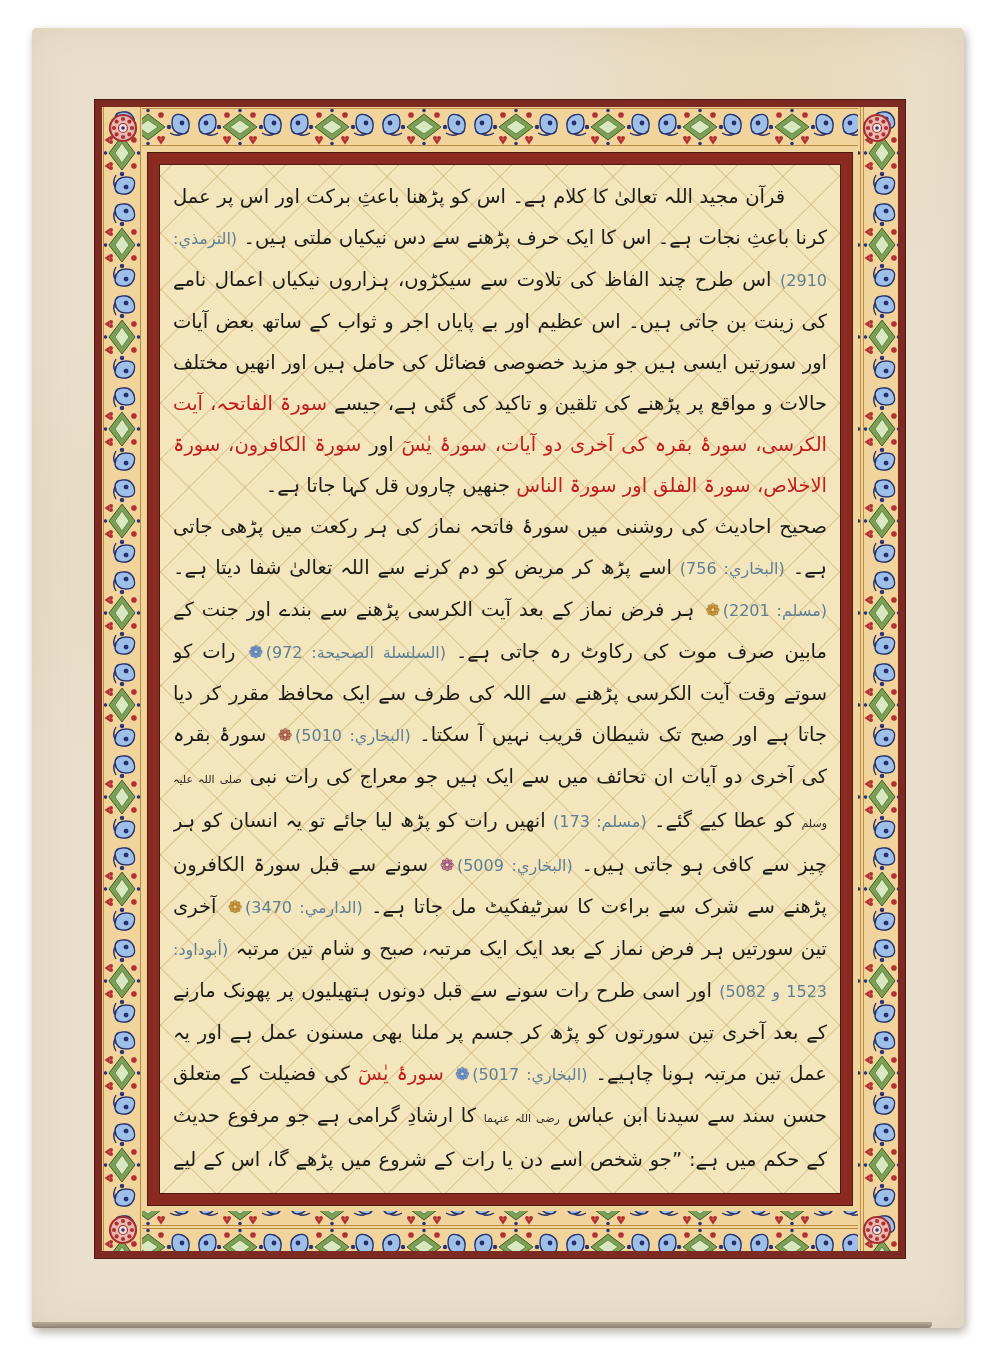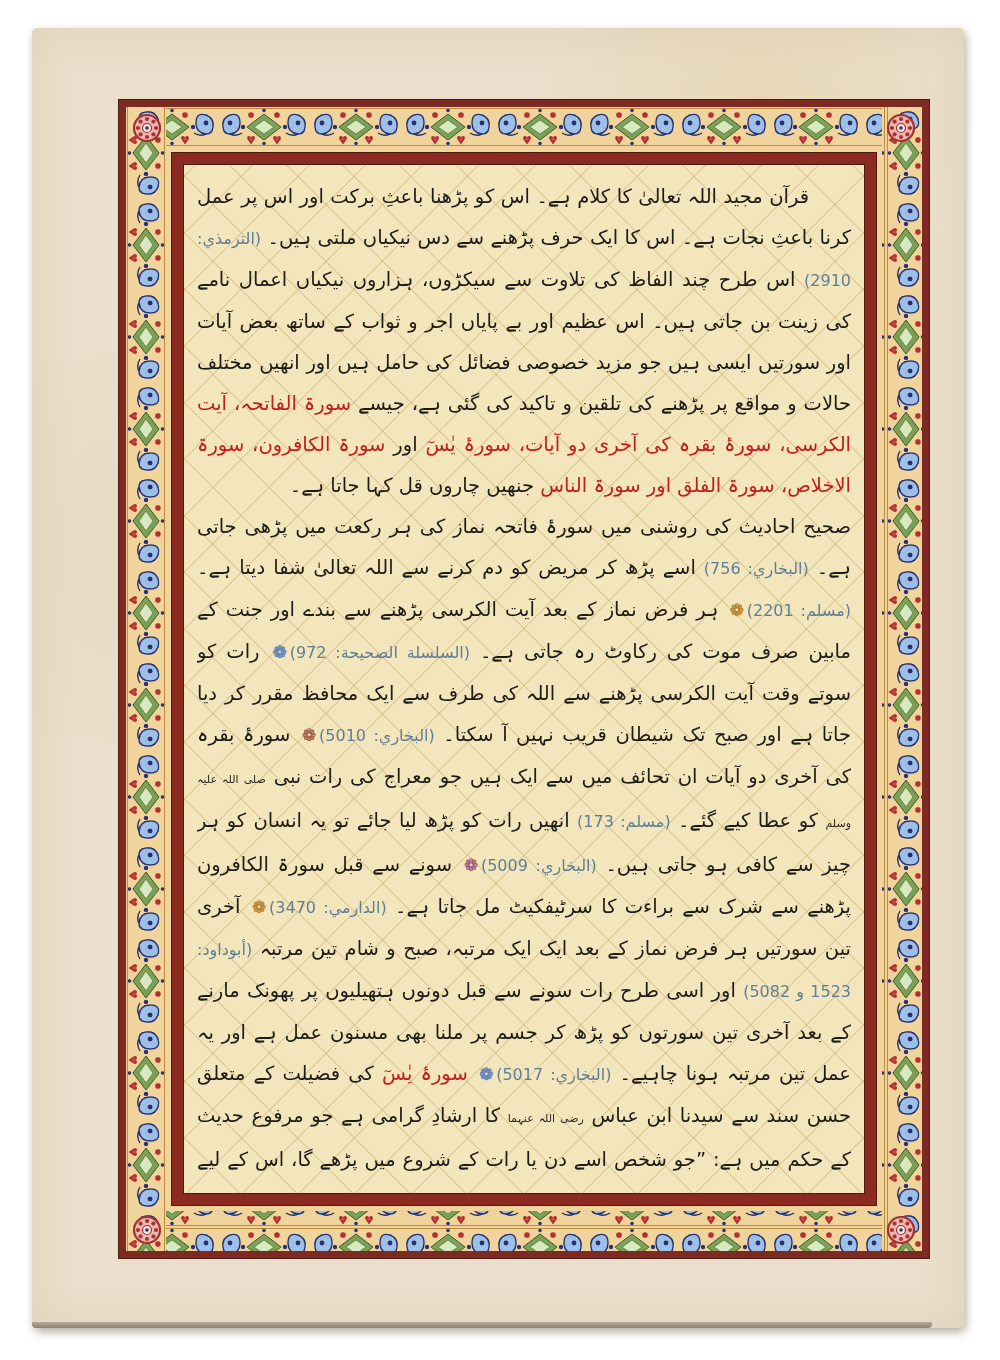--- a/index.html
+++ b/index.html
@@ -23,21 +23,20 @@
     background:linear-gradient(#b9ab96,#8d8070);
     border-radius:0 0 4px 4px;
   }
   
   .frame{
     position:absolute;left:95px;top:100px;width:810px;height:1158px;
     background:#f0d49c;
     border:7px solid #7c2a22;
     box-shadow:0 0 0 1px #4d1a12, inset 0 0 0 1px #4d1a12;
     box-sizing:border-box;
-    margin-left:24px;
   }
   .band-svg{position:absolute;left:0;top:0;}
   .inner-panel{
     position:absolute;left:46px;top:46px;right:46px;bottom:46px;
     border:11px solid #8a2a21;
     box-shadow:0 0 0 1px #4d1a12, inset 0 0 0 1px #4d1a12;
     background-color:#f4e6bc;
     background-image:
       repeating-linear-gradient(45deg, rgba(186,152,84,.30) 0px, rgba(186,152,84,.30) 1.4px, transparent 1.4px, transparent 40px),
       repeating-linear-gradient(-45deg, rgba(186,152,84,.30) 0px, rgba(186,152,84,.30) 1.4px, transparent 1.4px, transparent 40px);

